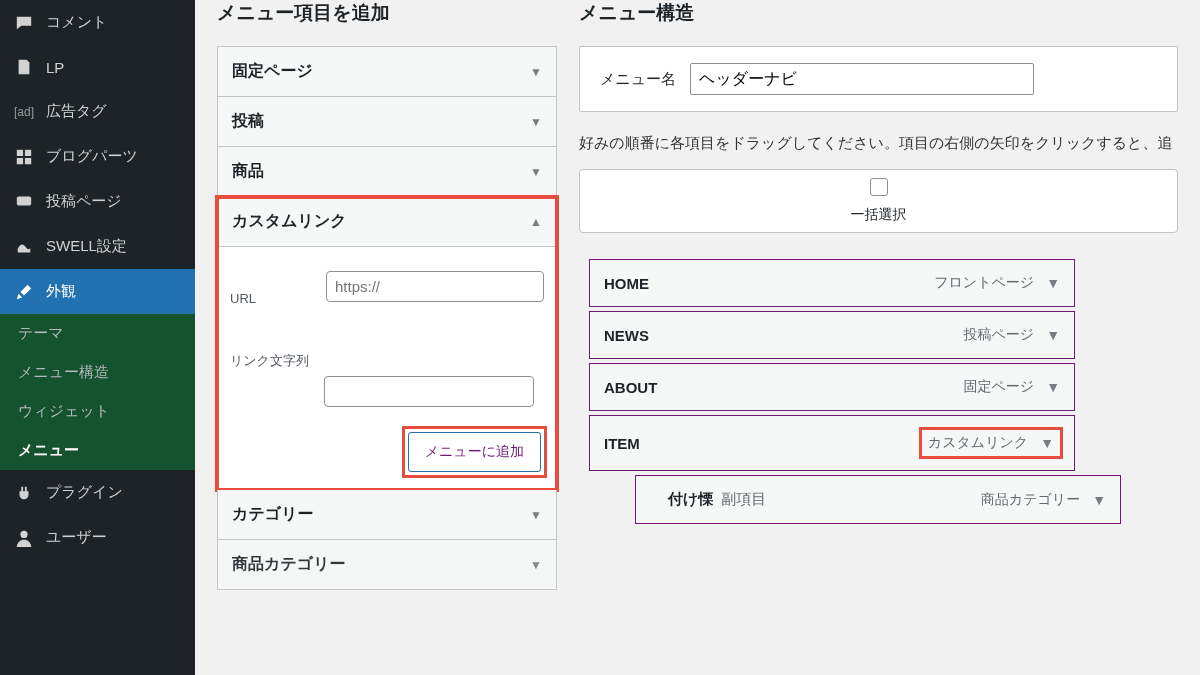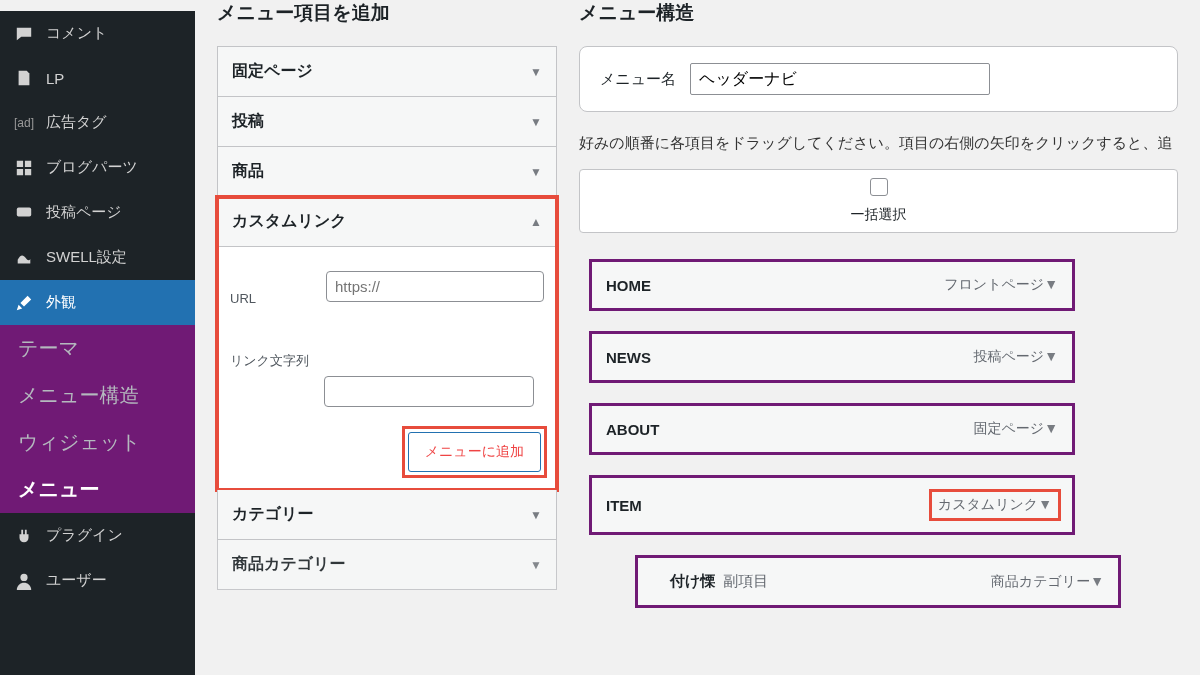--- a/index.html
+++ b/index.html
@@ -1,61 +1,61 @@
 <!DOCTYPE html>
 <html><head>
 <meta charset="utf-8">
 <style>
   * { box-sizing: border-box; margin: 0; padding: 0; font-family: -apple-system, "Helvetica Neue", "Hiragino Kaku Gothic ProN", "Hiragino Sans", Meiryo, sans-serif; }
   body { background: #f1f1f1; font-size: 14px; color: #1d2327; overflow: hidden; }
   .wrap { display: flex; width: 1200px; height: 675px; }
 
   
-  .sidebar { width: 195px; background: #1d2327; color: #eee; flex-shrink: 0; margin-top: 11px; }
+  .sidebar { width: 195px; background: #1d2327; color: #eee; flex-shrink: 0; }
   .side-item { display: flex; align-items: center; gap: 12px; padding: 13px 12px 13px 14px; color: #d2d2d2; font-size: 15px; cursor: pointer; }
   .side-item.current { background: #2271b1; color: #fff; position: relative; }
   .side-item.current::after { content: ''; position: absolute; right: -8px; top: 50%; transform: translateY(-50%); border: 8px solid transparent; border-right-color: #f1f1f1; }
   .icon { width: 20px; display: inline-flex; justify-content: center; align-items: center; }
   .icon svg { width: 18px; height: 18px; fill: currentColor; }
-  .sub-item { padding: 10px 24px 10px 18px; background: #701a75; color: #b4b9be; font-size: 20px; cursor: pointer; }
+  .sub-item { padding: 10px 24px 10px 18px; background: #14532d; color: #b4b9be; font-size: 15px; cursor: pointer; }
   .sub-item.current { color: #fff; font-weight: 600; }
 
   
   .main { flex: 1; padding: 0 22px; display: flex; gap: 22px; overflow: hidden; }
   .col { display: flex; flex-direction: column; }
   .col-left { width: 340px; }
   .col-right { flex: 1; }
   h2.sec { font-size: 19px; font-weight: 600; margin: 0 0 20px; }
 
   .accordion { border: 1px solid #c3c4c7; background: #fff; margin-bottom: 0px; }
   .accordion + .accordion { border-top: none; }
   .acc-head { display: flex; align-items: center; justify-content: space-between; padding: 14px 14px; font-size: 16px; font-weight: 600; cursor: pointer; background: #f6f7f7; border-bottom: 1px solid #c3c4c7; }
   .acc-head.collapsed { border-bottom: none; }
   .acc-arrow { color: #787c82; font-size: 12px; }
   .acc-body { padding: 20px 12px 14px; }
   .frow { display: flex; align-items: center; gap: 12px; margin-bottom: 22px; }
   .frow label { width: 84px; color: #50575e; font-size: 13px; margin-top: 24px; }
   .frow input { flex: 1; border: 1px solid #8c8f94; border-radius: 4px; padding: 6px 8px; font-size: 15px; color: #555; }
   .submit-row { text-align: right; }
-  .submit-btn { border: 1px solid #2271b1; color: #ef4444; background: #fff; padding: 10px 16px; border-radius: 3px; font-size: 14px; cursor: pointer; }
+  .submit-btn { border: 1px solid #2271b1; color: #701a75; background: #fff; padding: 10px 16px; border-radius: 3px; font-size: 14px; cursor: pointer; }
   .hl-red { outline: 4px solid #e74c3c; outline-offset: -2px; }
   .hl-red-thin { outline: 3px solid #e74c3c; outline-offset: 0px; }
 
-  .name-row { padding: 16px 20px; background: #fff; border: 1px solid #c3c4c7; display: flex; align-items: center; gap: 14px; border-radius: 8px; }
+  .name-row { padding: 16px 20px; background: #fff; border: 1px solid #c3c4c7; display: flex; align-items: center; gap: 14px; border-radius: 2px; }
   .name-row label { font-size: 15px; }
-  .name-row input { width: 300px; border: 1px solid #8c8f94; padding: 6px 8px; font-size: 16px; border-radius: 2px; }
+  .name-row input { width: 344px; border: 1px solid #8c8f94; padding: 6px 8px; font-size: 16px; border-radius: 2px; }
 
   .instr { margin: 22px 0 16px; font-size: 15px; color: #333; white-space: nowrap; overflow: hidden; }
 
   .bulk { display: inline-flex; align-items: center; gap: 10px; border: 1px solid #c3c4c7; background: #fff; padding: 8px 14px; border-radius: 4px; margin-bottom: 26px; font-size: 14px; flex-direction: column; }
   .bulk .cb { width: 18px; height: 18px; border: 1px solid #8c8f94; border-radius: 3px; }
 
-  .menu-item { display: flex; align-items: center; justify-content: space-between; border: 3px solid #701a75; background: #f6f7f7; padding: 14px 14px; margin-bottom: 20px; width: 486px; cursor: move; }
+  .menu-item { display: flex; align-items: center; justify-content: space-between; border: 1px solid #701a75; background: #f6f7f7; padding: 14px 14px; margin-bottom: 4px; width: 486px; cursor: move; }
   .menu-item .title { font-size: 15px; font-weight: 700; }
-  .menu-item .right { display: flex; align-items: flex-start; color: #646970; font-size: 14px; }
+  .menu-item .right { display: flex; align-items: center; gap: 12px; color: #646970; font-size: 14px; }
   .menu-item .arrow { color: #787c82; }
   .menu-sub { margin-left: 46px; padding-left: 32px; }
   .menu-sub .title .sublabel { font-weight: 400; color: #646970; margin-left: 8px; }
 </style>
 </head>
 <body>
 
 <div class="wrap">
 
   <nav class="sidebar">

